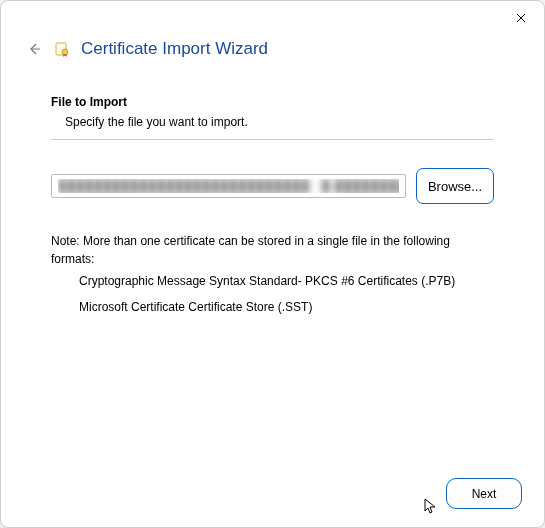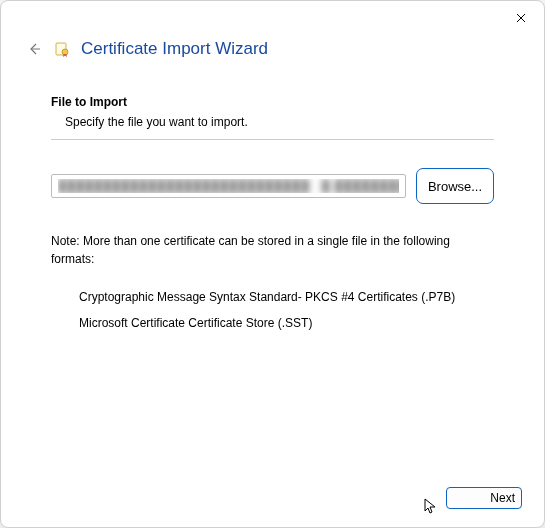--- a/index.html
+++ b/index.html
@@ -98,48 +98,47 @@
     border: 1px solid #0a66c2;
     border-radius: 7px;
     background: #fff;
     color: #000;
     font-size: 13px;
     cursor: pointer;
     padding: 0 10px;
   }
   .note {
     font-size: 12px;
-    margin-bottom: 22px;
+    margin-bottom: 6px;
     line-height: 1.5;
   }
   .format-list {
     margin: 0;
     padding: 0 0 0 28px;
     list-style: none;
   }
   .format-list li {
     font-size: 12px;
     margin-bottom: 12px;
   }
   .footer {
     position: absolute;
     bottom: 18px;
     right: 22px;
     display: flex;
     gap: 8px;
   }
   .footer button {
     min-width: 76px;
-    height: 22px;
+    height: 31px;
     border: 1px solid #aaa;
-    border-radius: 4px;
+    border-radius: 10px;
     background: #fdfdfd;
     font-size: 12px;
     cursor: pointer;
-    text-align: right;
   }
   .footer .next-btn {
     border: 1px solid #0a66c2;
   }
   .cursor {
     position: absolute;
     bottom: 11px;
     right: 106px;
     pointer-events: none;
   }
@@ -178,21 +177,21 @@
     <div class="section-sub">Specify the file you want to import.</div>
     <hr class="divider">
 
     <div class="file-row">
       <input type="text" class="file-input" value="████████████████████████████   █.████████" style="">
       <button class="browse-btn">Browse...</button>
     </div>
 
     <div class="note">Note:  More than one certificate can be stored in a single file in the following formats:</div>
     <ul class="format-list">
-      <li>Cryptographic Message Syntax Standard- PKCS #4 Certificates (.P7B)</li>
+      <li>Cryptographic Message Syntax Standard- PKCS #6 Certificates (.P7B)</li>
       <li>Microsoft Certificate Certificate Store (.SST)</li>
     </ul>
   </div>
 
   <div class="footer">
     <button class="next-btn">Next</button>
   </div>
 
   <svg class="cursor" width="14" height="18" viewBox="0 0 14 18">
     <path d="M1 1 L1 13 L4 10 L6 15 L8 14 L6 9 L11 9 Z" fill="#fff" stroke="#000" stroke-width="1"></path>

